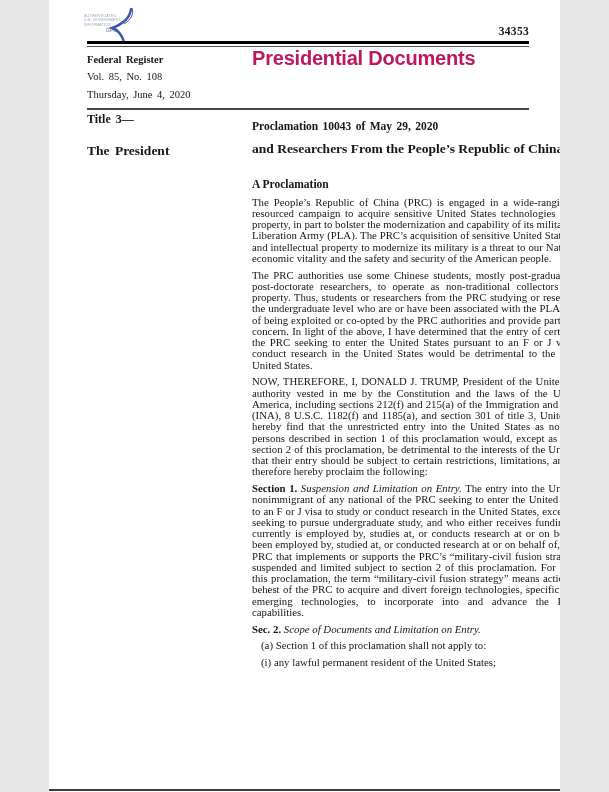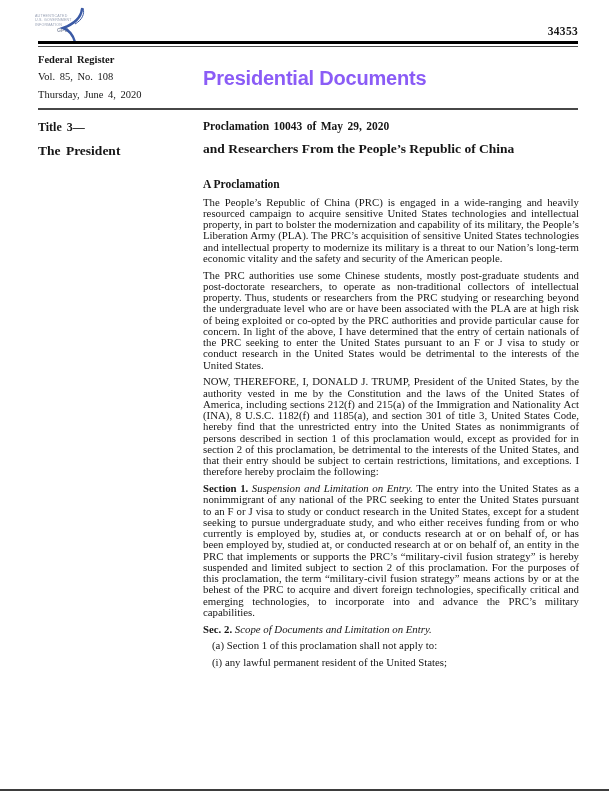--- a/index.html
+++ b/index.html
@@ -1,44 +1,44 @@
 <!DOCTYPE html>
 <html lang="en"><head>
 <meta charset="utf-8">
 <style>
   html,body { margin:0; padding:0; background:#e8e8e8; }
   .page {
-    position:relative; width:609px; height:792px; margin:0 auto;
+    position:relative; width:511px; height:792px; margin:0 auto;
     background:#ffffff; overflow:hidden;
     font-family:"Liberation Serif", serif; color:#161616;
   }
   
   .gpo-logo { position:absolute; left:33px; top:7px; }
   .page-number {
     position:absolute; top:25px; right:31px;
     font-size:11.5px; font-weight:bold; letter-spacing:0.3px;
   }
   .rule-top {
     position:absolute; left:38px; right:31px; top:41px;
     height:2px; border-top:3.5px solid #000; border-bottom:1.2px solid #4d4d4d;
   }
   .fr-name   { position:absolute; left:38px; top:54px;  font-size:10.5px; font-weight:bold; word-spacing:2px;text-align:right; }
   .fr-vol    { position:absolute; left:38px; top:71px;  font-size:10.5px; word-spacing:2px; }
   .fr-date   { position:absolute; left:38px; top:89px;  font-size:10.5px; word-spacing:2px; }
   .pd-heading {
     position:absolute; left:203px; top:47px;
     font-family:"Liberation Sans", sans-serif; font-weight:bold;
-    font-size:20px; letter-spacing:-0.2px; color:#8b5cf6;margin-top:20px;
+    font-size:20px; letter-spacing:-0.2px; color:#be185d;
   }
   .rule-mid {
     position:absolute; left:38px; right:31px; top:108px;
     border-top:2px solid #474747;
   }
   
-  .title3    { position:absolute; left:38px; top:120px; font-size:12px;   font-weight:bold; word-spacing:2px; }
+  .title3    { position:absolute; left:38px; top:112px; font-size:12px;   font-weight:bold; word-spacing:2px; }
   .president { position:absolute; left:38px; top:143px; font-size:13.5px; font-weight:bold; word-spacing:2px; }
   
   .doc-col { position:absolute; left:203px; top:120px; width:376px; }
   .proc-line { font-size:11.5px; font-weight:bold; word-spacing:1.5px; margin:0 0 8px; }
   .doc-title { font-size:13.5px; font-weight:bold; line-height:18.5px; margin:0 0 19px; }
   .doc-title .jline { text-align:justify; text-align-last:justify; }
   .byline    { font-size:11.5px; font-weight:bold; word-spacing:1.5px; margin:0 0 9px; }
   .proc-label{ font-size:11.5px; font-weight:bold; margin:0 0 7px; }
   p.body {
     font-size:10.8px; line-height:11.25px; text-align:justify;

